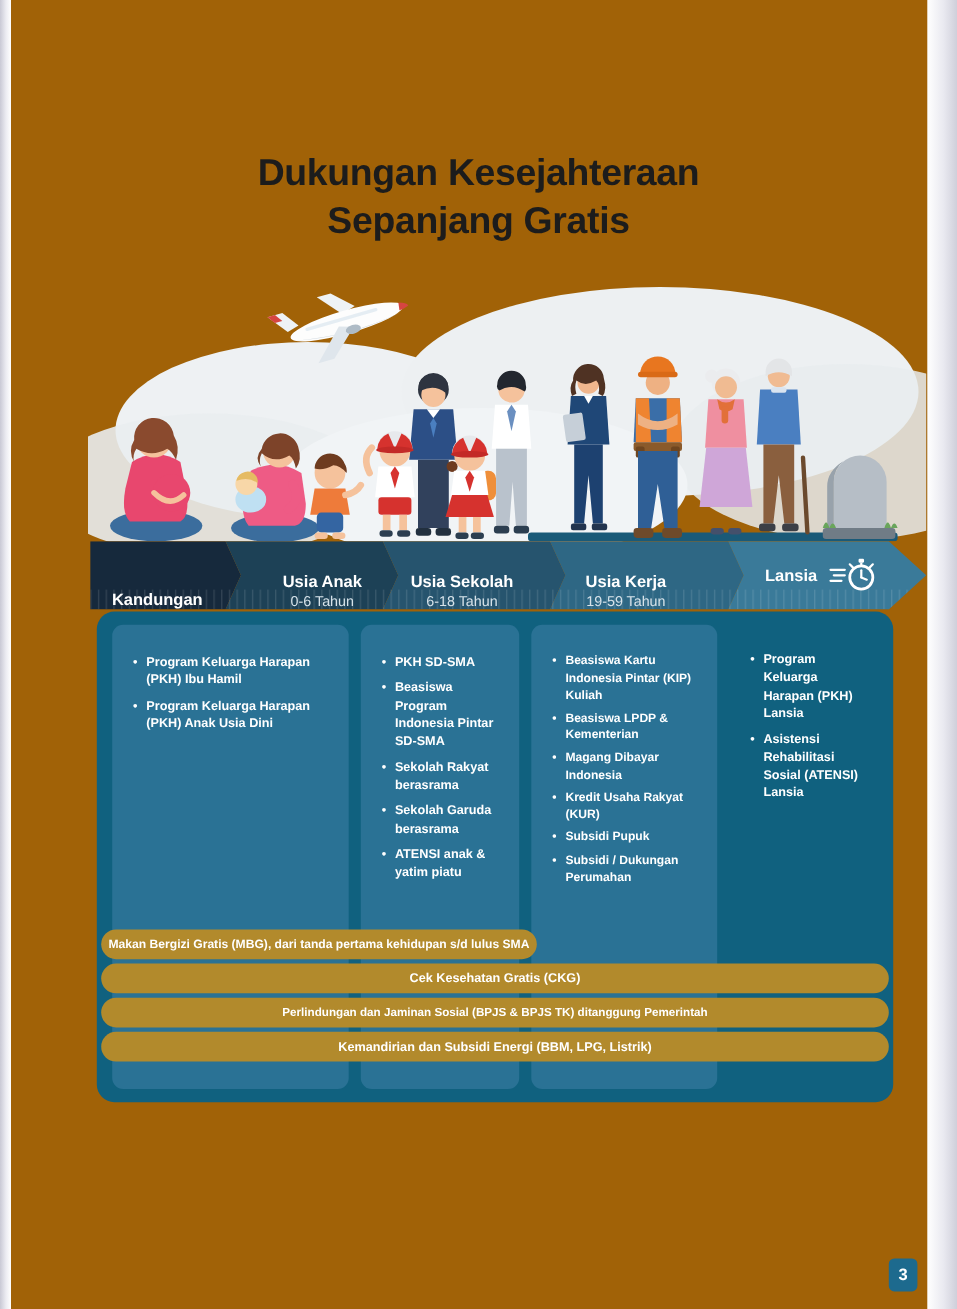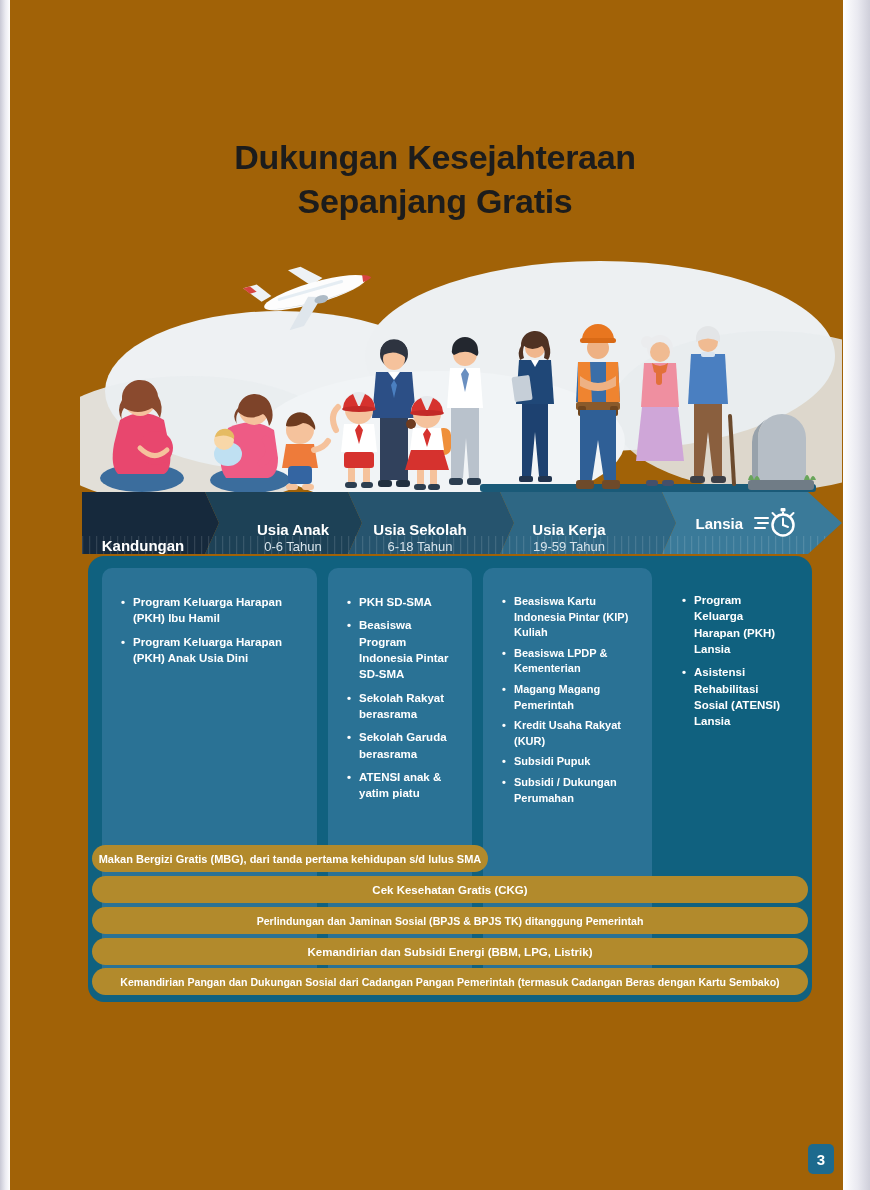--- a/index.html
+++ b/index.html
@@ -301,35 +301,34 @@
             <li class="prog">Sekolah Rakyat berasrama</li>
             <li class="prog">Sekolah Garuda berasrama</li>
             <li class="prog">ATENSI anak &amp; yatim piatu</li>
           </ul>
       </div>
       <div class="card col3">
         <ul class="prog-list">
 
         <li class="prog">Beasiswa Kartu Indonesia Pintar (KIP) Kuliah</li>
             <li class="prog">Beasiswa LPDP &amp; Kementerian</li>
-            <li class="prog">Magang Magang Pemerintah</li>
+            <li class="prog">Magang Dibayar Indonesia</li>
             <li class="prog">Kredit Usaha Rakyat (KUR)</li>
             <li class="prog">Subsidi Pupuk</li>
             <li class="prog">Subsidi / Dukungan Perumahan</li>
           </ul>
       </div>
       <div class="col4">
         <ul class="prog-list">
 
         <li class="prog">Program Keluarga Harapan (PKH) Lansia</li>
             <li class="prog">Asistensi Rehabilitasi Sosial (ATENSI) Lansia</li>
           </ul>
       </div>
     </div>
     <div class="banner b1">Makan Bergizi Gratis (MBG), dari tanda pertama kehidupan s/d lulus SMA</div>
     <div class="banner b2">Cek Kesehatan Gratis (CKG)</div>
     <div class="banner b3 small-text">Perlindungan dan Jaminan Sosial (BPJS &amp; BPJS TK) ditanggung Pemerintah</div>
     <div class="banner b4">Kemandirian dan Subsidi Energi (BBM, LPG, Listrik)</div>
-    <div class="banner b5 small-text">Kemandirian Pangan dan Dukungan Sosial dari Cadangan Pangan Pemerintah (termasuk Cadangan Beras dengan Kartu Sembako)</div>
   </div>
 
   <div class="page-badge">3</div>
 </div>
 
 </body></html>

